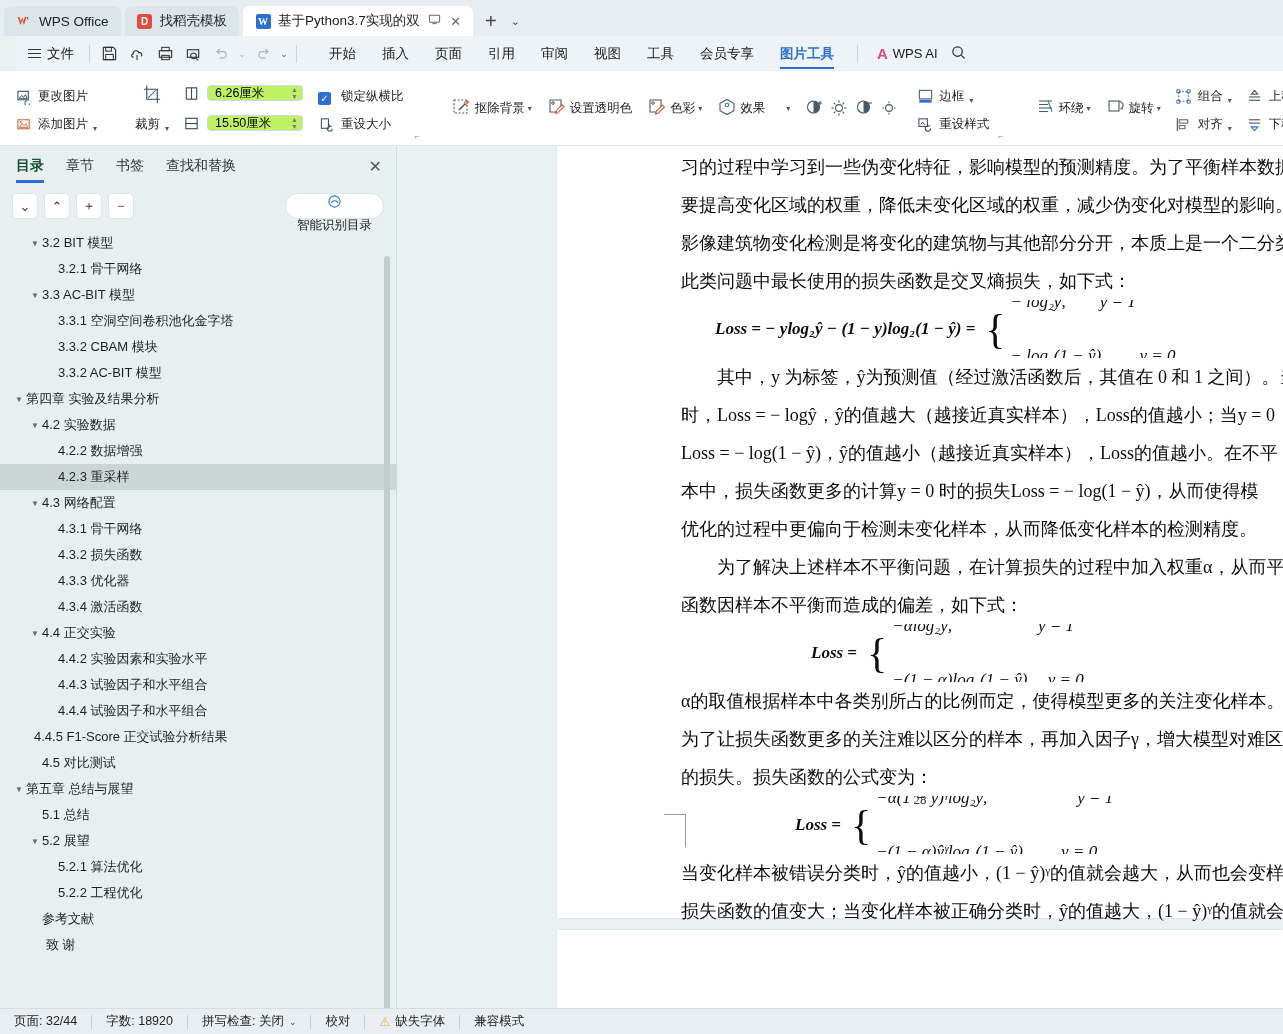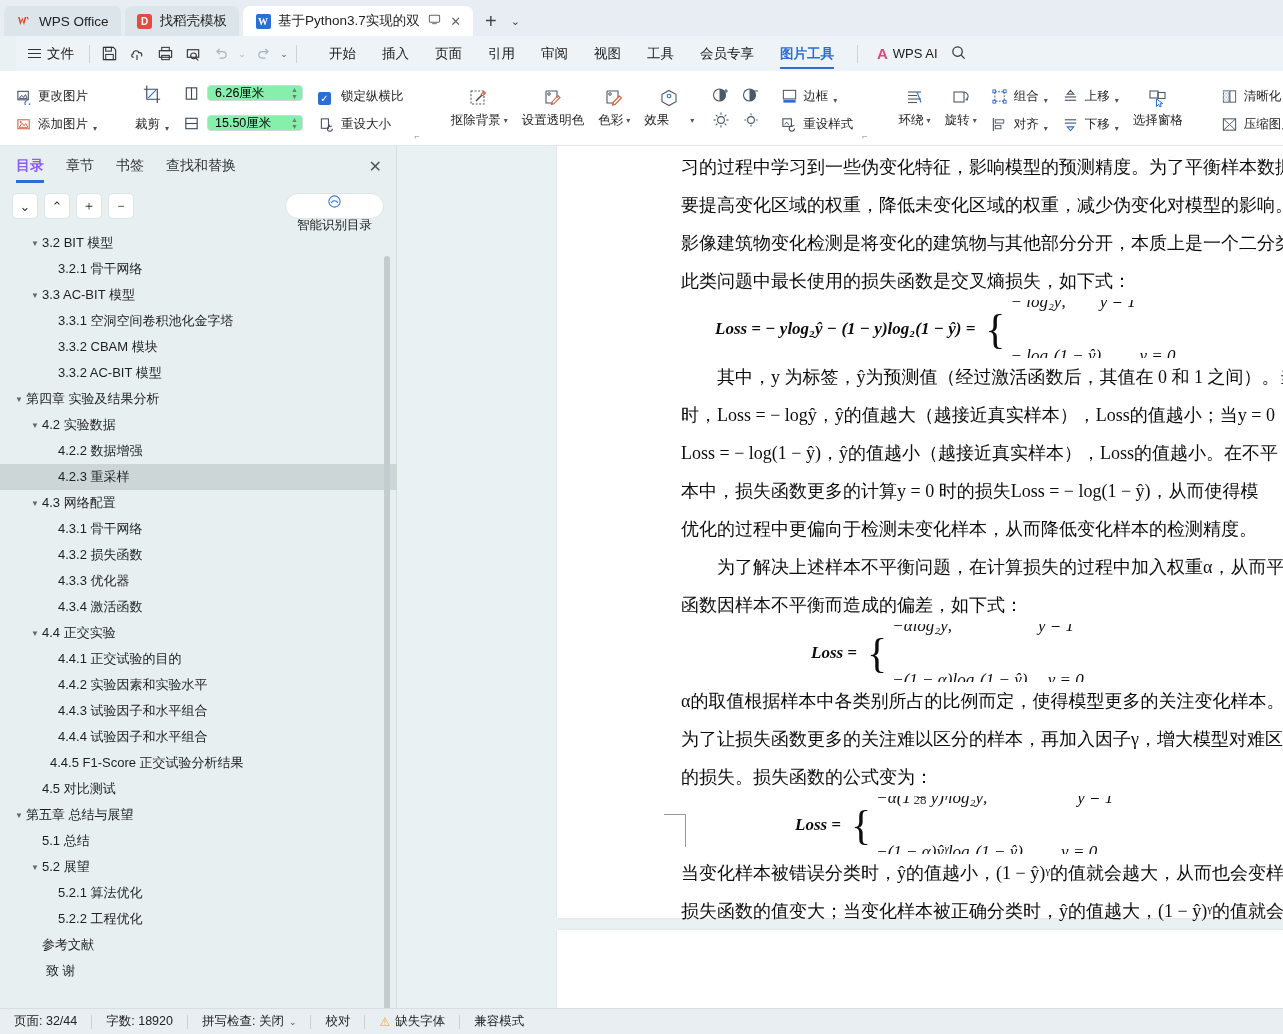--- a/index.html
+++ b/index.html
@@ -67,50 +67,50 @@
     display:flex; align-items:center; overflow:hidden;
   }
   .rgroup { display:flex; align-items:center; height:70px; padding:0 8px; }
   .rdiv { width:1px; height:52px; background:#e2e8ee; margin:0 4px; }
   .rcol { display:flex; flex-direction:column; justify-content:center; height:66px; }
   .ritem {
     display:flex; align-items:flex-end; gap:5px; font-size:12.5px; color:#1c1c1c;
     padding:3px 7px; border-radius:4px; cursor:pointer; white-space:nowrap; height:28px;
   }
   .rbig {
-    display:flex; flex-direction:column; align-items:center; justify-content:center;
+    display:flex; flex-direction:row; align-items:center; justify-content:center;
     gap:2px; font-size:12.5px; color:#1c1c1c; padding:3px 7px; border-radius:4px;
     cursor:pointer; white-space:nowrap; min-width:40px; height:62px;
   }
   .caret { font-size:8px; color:#555; }
   .spinwrap { display:flex; align-items:center; }
   .spinbox {
     display:flex; align-items:center; border:1px solid #cfd8de; border-radius:4px;
-    height:16px; width:96px; background:#86efac; padding:0 4px 0 7px; font-size:12.5px;
+    height:16px; width:96px; background:#bef264; padding:0 4px 0 7px; font-size:12.5px;
   }
   .spinbox .val { flex:1; }
   .spin-arrows { display:flex; flex-direction:column; gap:1px; color:#777; font-size:7px; line-height:6px;}
   .chk {
     width:13px;height:13px;background:#2b6fd4;border-radius:2px;color:#fff;font-size:10px;
     display:flex;align-items:center;justify-content:center; margin-right:5px;
   }
   .icn { width:18px; height:18px; display:inline-flex; align-items:center; justify-content:center;}
   .icn-lg { width:22px; height:22px; display:inline-flex; align-items:center; justify-content:center;}
 
   
   .navpane {
     position:absolute; left:0; top:146px; width:397px; height:862px;
     background:#e7eff0; border-right:1px solid #d4dee0;
   }
   .nav-tabs {
     display:flex; align-items:center; height:42px; padding:0 16px; font-size:14px; color:#333;
     position:relative;
   }
   .nav-tab { margin-right:22px; cursor:pointer; position:relative; padding-bottom:3px; }
-  .nav-tab.active { color:#8b5cf6; font-weight:600; }
+  .nav-tab.active { color:#14532d; font-weight:600; }
   .nav-tab.active::after {
     content:""; position:absolute; left:0; right:0; bottom:-5px; height:2.5px; background:#2b6fd4;
   }
   .nav-close { position:absolute; right:14px; top:11px; font-size:16px; color:#555; cursor:pointer; }
   .nav-toolbar { display:flex; align-items:center; height:36px; padding:0 12px; position:relative; }
   .nbtn {
     width:26px;height:26px;background:#fff;border-radius:5px;border:1px solid #dde5e7;
     display:flex;align-items:center;justify-content:center;font-size:13px;color:#333;
     margin-right:6px; cursor:pointer;
   }
@@ -754,35 +754,31 @@
         <div class="toc-item" style="padding-left: 44px;">
           <span class="toc-arrow"></span>
           <span class="toc-text">4.3.4 激活函数</span>
         </div>
         <div class="toc-item" style="padding-left: 28px;">
           <span class="toc-arrow">▼</span>
           <span class="toc-text">4.4 正交实验</span>
         </div>
         <div class="toc-item" style="padding-left: 44px;">
           <span class="toc-arrow"></span>
-          <span class="toc-text">4.4.1 正交试验的目的</span>
-        </div>
-        <div class="toc-item" style="padding-left: 44px;">
-          <span class="toc-arrow"></span>
           <span class="toc-text">4.4.2 实验因素和实验水平</span>
         </div>
         <div class="toc-item" style="padding-left: 44px;">
           <span class="toc-arrow"></span>
           <span class="toc-text">4.4.3 试验因子和水平组合</span>
         </div>
         <div class="toc-item" style="padding-left: 44px;">
           <span class="toc-arrow"></span>
           <span class="toc-text">4.4.4 试验因子和水平组合</span>
         </div>
-        <div class="toc-item" style="padding-left: 36px;">
+        <div class="toc-item" style="padding-left: 20px;">
           <span class="toc-arrow"></span>
           <span class="toc-text">4.4.5 F1-Score 正交试验分析结果</span>
         </div>
         <div class="toc-item" style="padding-left: 28px;">
           <span class="toc-arrow"></span>
           <span class="toc-text">4.5 对比测试</span>
         </div>
         <div class="toc-item" style="padding-left: 12px;">
           <span class="toc-arrow">▼</span>
           <span class="toc-text">第五章 总结与展望</span>

